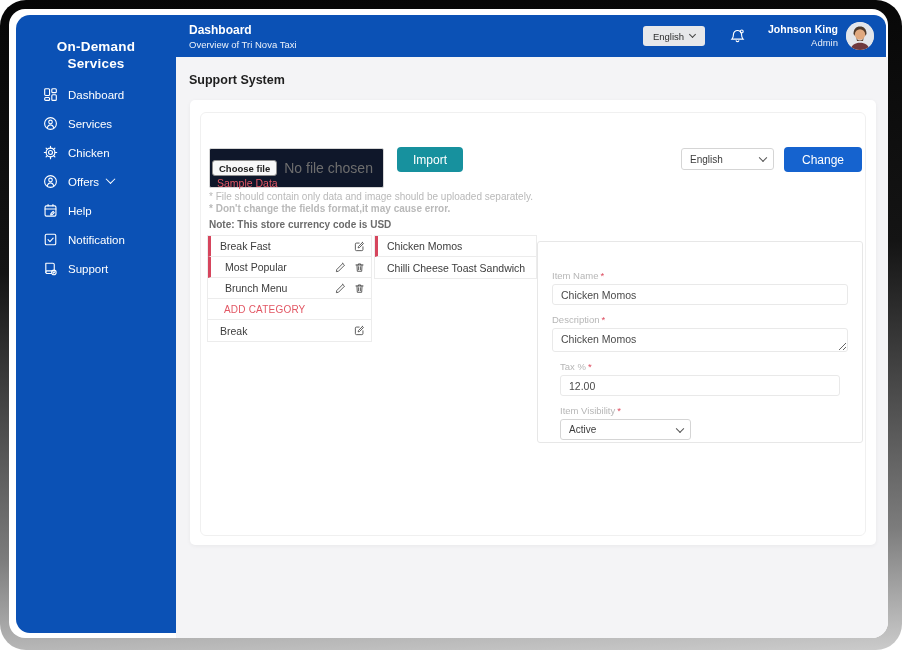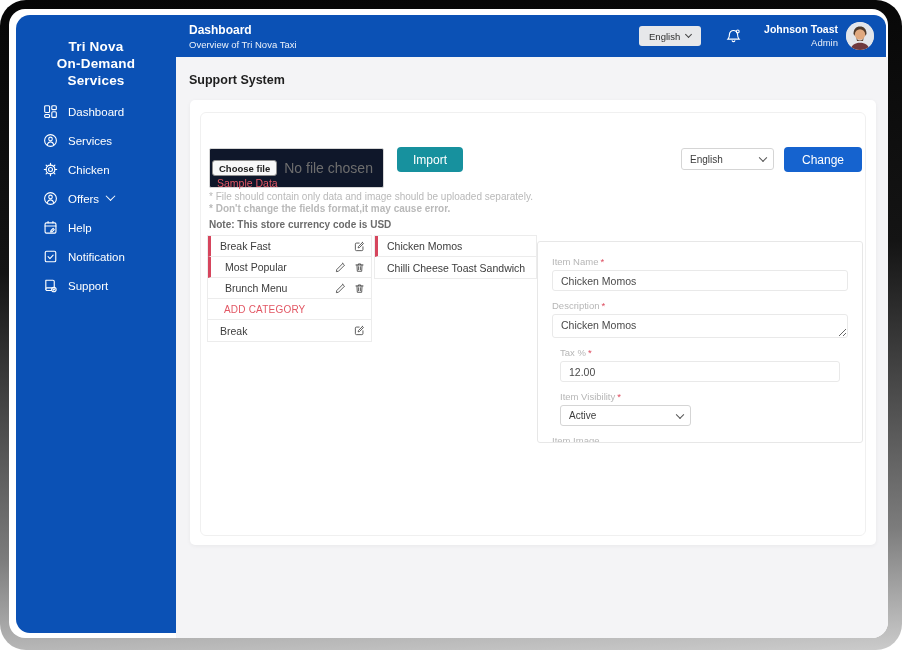--- a/index.html
+++ b/index.html
@@ -87,41 +87,40 @@
   .row .lbl { flex:1 1 auto; overflow:hidden; white-space:nowrap; }
   .row-icons { display:flex; align-items:center; gap:8px; }
   .row-icons svg { width:11px; height:11px; stroke:#3f3f3f; fill:none; stroke-width:1.2;
                    stroke-linecap:round; stroke-linejoin:round; cursor:pointer; }
   .row.addcat { color:#e25764; font-size:10px; padding-left:16px; letter-spacing:.2px; }
 
   
   .form-panel { position:absolute; left:336px; top:128px; width:326px; height:202px;
                 border:1px solid #e7e7e7; border-radius:3px; background:#fff; overflow:hidden; }
   .f-label { font-size:9.5px; color:#b6b6b6; margin:0 14px 3px; }
-  .l1 { margin-top:14px; } .l2 { margin-top:9px; } 
+  .l1 { margin-top:28px; } .l2 { margin-top:9px; } 
   .req { color:#dd4b5e; margin-left:2px; }
   .f-input { display:block; height:21px; border:1px solid #e9e9e9; border-radius:3px;
              font-size:10.5px; color:#4a4a4a; padding:0 8px; font-family:"Liberation Sans",sans-serif;
              width:calc(100% - 28px); margin:0 14px; background:#fff; }
   textarea.f-input { height:24px; padding-top:4px; resize:vertical; line-height:12px; }
   .form-row { display:flex; gap:16px; margin:0 22px; }
   .form-row .col { flex:1; }
   .form-row .f-label { margin-left:0; }
   .form-row .f-input { width:100%; margin:0; }
   .vis-sel { width:131px; height:21px; margin-left:22px; }
 </style>
 </head>
 <body>
 
 <div class="device">
   <div class="app">
 
     <aside class="sidebar">
       <div class="brand">
-        <div>Tri Nova</div>
         <div>On-Demand</div>
         <div>Services</div>
       </div>
       <nav class="nav">
         <div class="nav-item">
           <span class="ico">
             <svg viewBox="0 0 16 16">
                 <rect x="1.8" y="1.8" width="5.2" height="7.2" rx="1"></rect>
                 <rect x="9.4" y="1.8" width="4.8" height="4.2" rx="1"></rect>
                 <rect x="1.8" y="11.2" width="5.2" height="3" rx="1"></rect>
@@ -204,21 +203,21 @@
         <span class="chev2"></span>
       </div>
       <div class="bell">
         <svg viewBox="0 0 18 18">
             <path d="M9 2.6a4.3 4.3 0 0 0-4.3 4.3c0 3.2-1 4.3-1.6 4.9h11.8c-.6-.6-1.6-1.7-1.6-4.9A4.3 4.3 0 0 0 9 2.6z"></path>
             <path d="M7.6 13.5a1.5 1.5 0 0 0 2.8 0"></path>
             <circle cx="13.5" cy="3.6" r="1.5"></circle>
           </svg>
       </div>
       <div class="userbox">
-        <div class="uname">Johnson Toast</div>
+        <div class="uname">Johnson King</div>
         <div class="urole">Admin</div>
       </div>
       <div class="avatar">
         <svg viewBox="0 0 28 28" width="28" height="28">
           <circle cx="14" cy="14" r="14" fill="#e3e6ea"></circle>
           <path d="M7.5 12c0-5 2.5-7.5 6.5-7.5s6.5 2.5 6.5 7.5l-1 1.5h-11z" fill="#4f3a2a"></path>
           <circle cx="14" cy="12.5" r="5.2" fill="#e0a97f"></circle>
           <path d="M10 14.5c.4 2.6 2 3.9 4 3.9s3.6-1.3 4-3.9l-1 4.5h-6z" fill="#5b4330"></path>
           <path d="M4.5 28c.8-5.2 4.6-7.3 9.5-7.3s8.7 2.1 9.5 7.3z" fill="#6e3a3e"></path>
         </svg>

